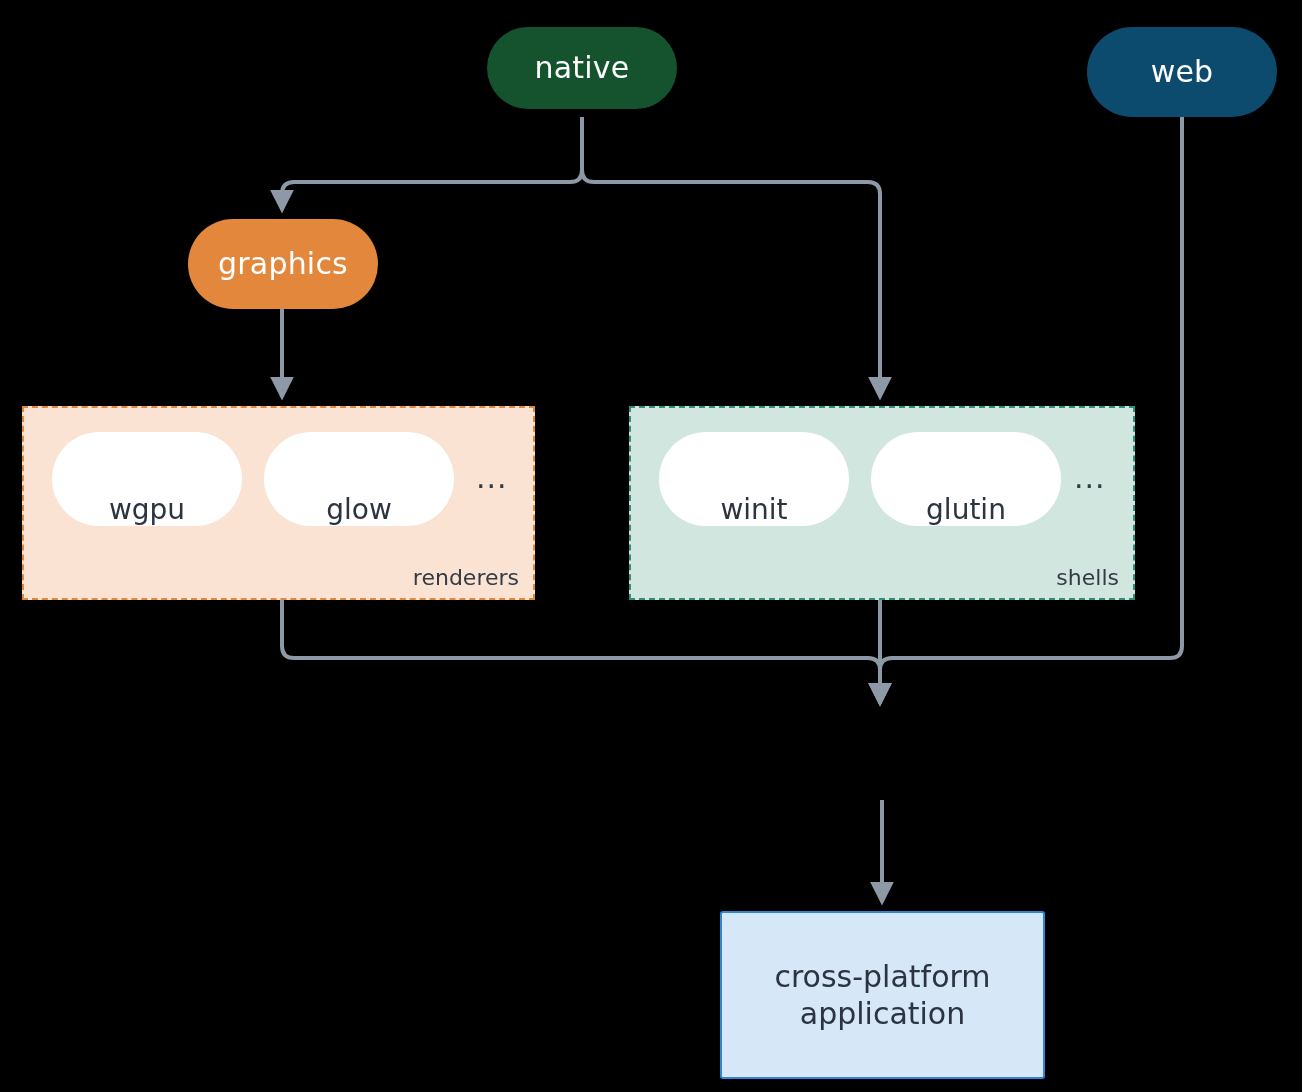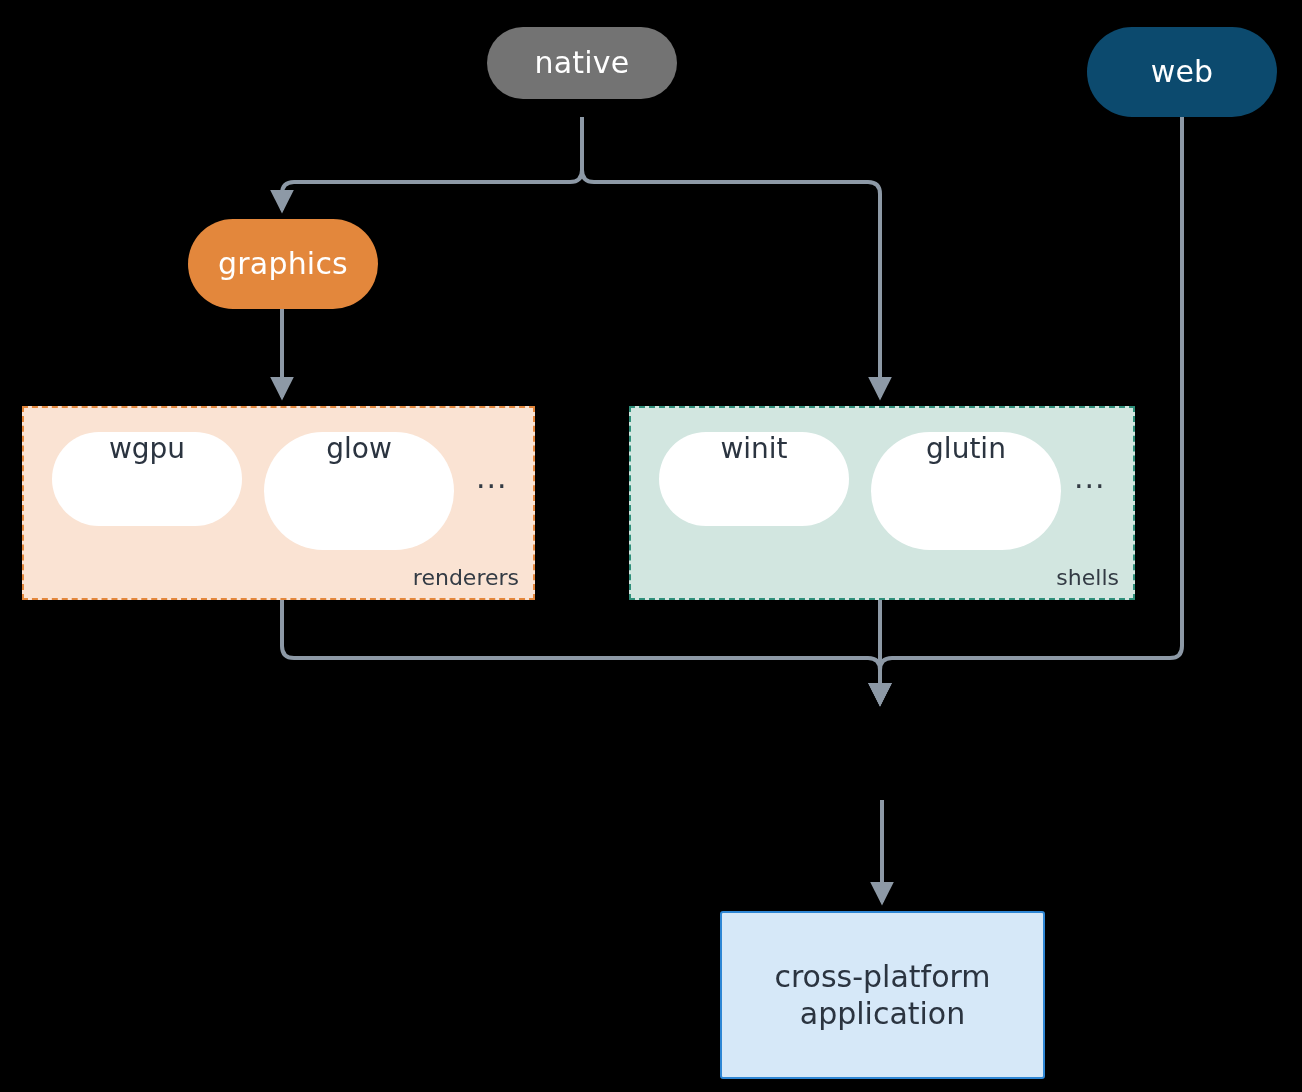--- a/index.html
+++ b/index.html
@@ -35,21 +35,21 @@
     line-height: 1.25;
   }
   .pill {
     border-radius: 999px;
   }
   .pill-lg {
     font-size: 30px;
     color: #ffffff;
     letter-spacing: 0.2px;
   }
-  .node-native   { left: 487px;  top: 27px;  width: 190px; height: 72px;  background: #737373; }
+  .node-native   { left: 487px;  top: 27px;  width: 190px; height: 82px;  background: #14532d; }
   .node-web      { left: 1087px; top: 27px;  width: 190px; height: 90px;  background: #0c4a6e; }
   .node-graphics { left: 188px;  top: 219px; width: 190px; height: 90px;  background: #e3873c; }
   .node-iced     { left: 786px;  top: 712px; width: 190px; height: 88px;  background: #2e86d4; }
 
   .group {
     position: absolute;
     box-sizing: border-box;
   }
   .group-renderers {
     left: 22px;  top: 406px; width: 513px; height: 194px;
@@ -64,30 +64,30 @@
   .group-label {
     position: absolute;
     right: 14px;
     bottom: 8px;
     font-size: 22px;
     color: #333b44;
   }
   .chip {
     position: absolute;
     display: flex;
-    align-items: flex-start;
+    align-items: flex-end;
     justify-content: center;
     background: #ffffff;
     border-radius: 999px;
     font-size: 28px;
     color: #2b3440;
     box-sizing: border-box;
   }
   .chip-a { left: 28px;  top: 24px; width: 190px; height: 94px; }
-  .chip-b { left: 240px; top: 24px; width: 190px; height: 118px; }
+  .chip-b { left: 240px; top: 24px; width: 190px; height: 94px; }
   .ellipsis {
     position: absolute;
     left: 452px;
     top: 52px;
     font-size: 30px;
     color: #333b44;
     letter-spacing: 1px;
   }
   .ellipsis-shells {
     left: 443px;

